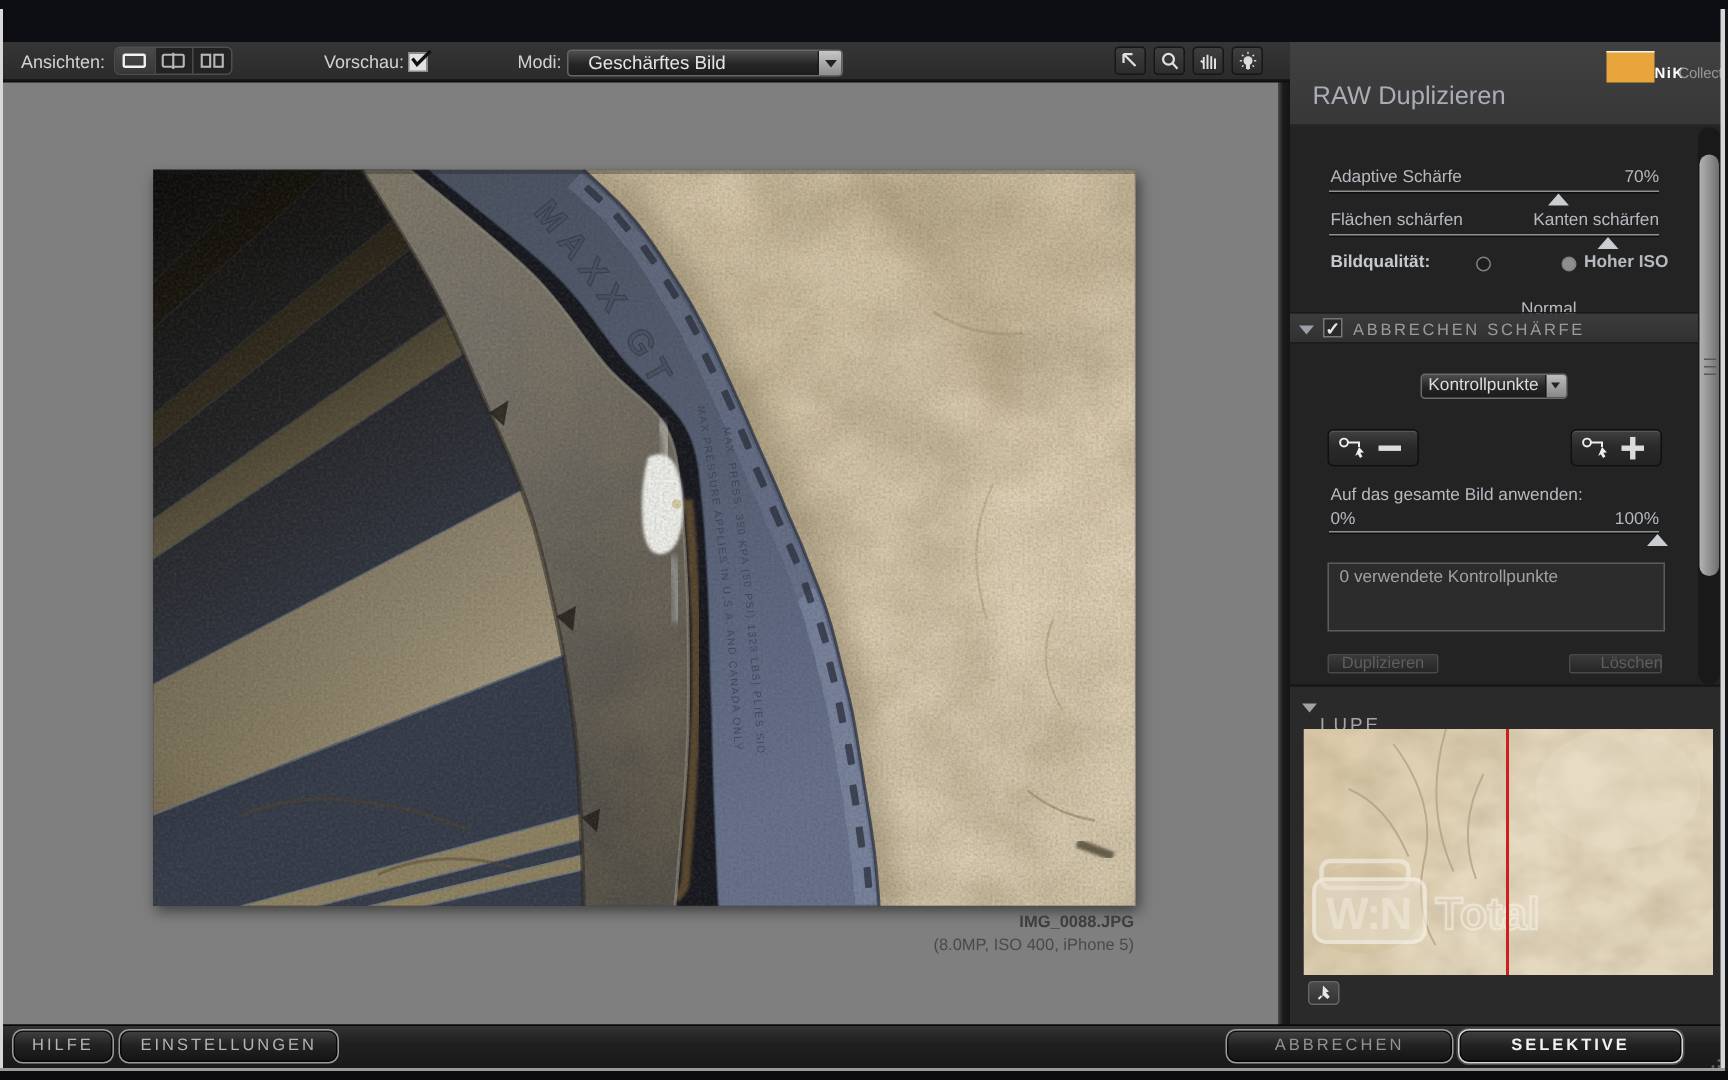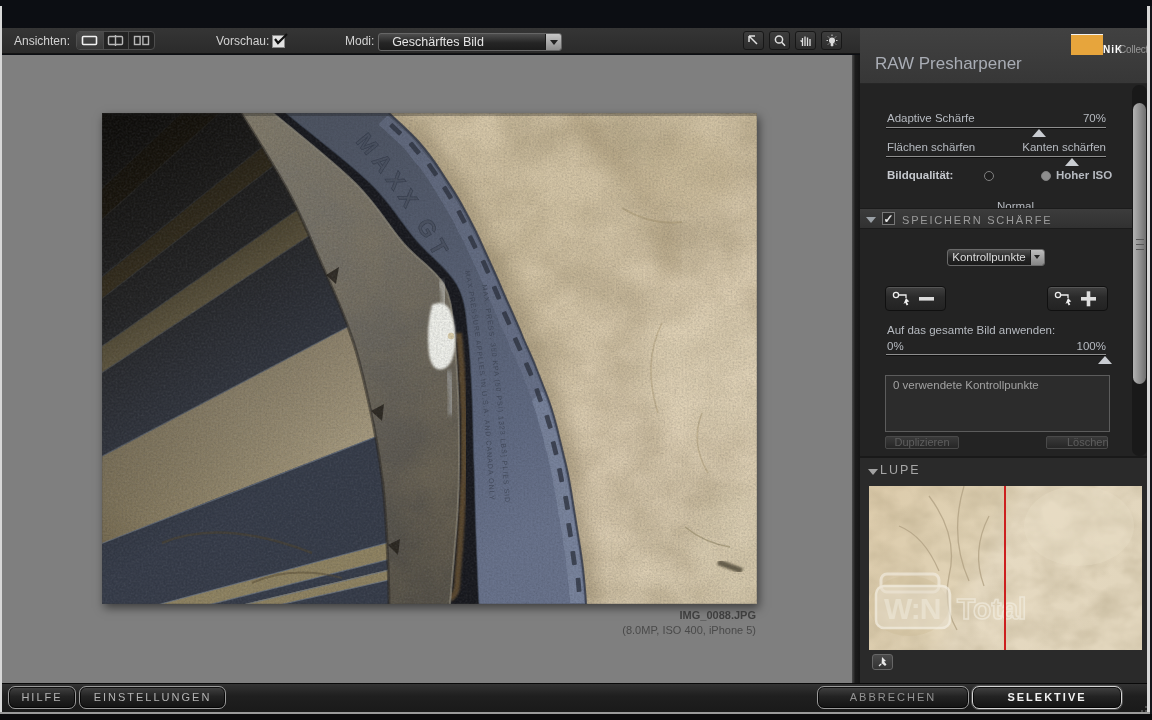--- a/index.html
+++ b/index.html
@@ -59,33 +59,33 @@
 #seccb{left:22px;top:3px;width:13px;height:13px;background:#2a2a2a;border:1px solid #777;color:#e8e8e8;
   font-size:12px;line-height:12px;text-align:center;font-weight:bold;}
 #sectxt{left:42px;top:5px;font-size:11px;color:#9b9b9b;letter-spacing:1.8px;}
 #kpdd{left:87px;top:221px;width:98px;height:17px;border:1px solid #6a6a6a;border-radius:3px;
   background:linear-gradient(#4e4e4e,#242424 55%,#1b1b1b);display:flex;}
 #kpdd .txt{flex:1;text-align:center;color:#dcdcdc;font-size:11.5px;line-height:15px;}
 #kpdd .arr{width:14px;background:linear-gradient(#bdbdbd,#868686);border-left:1px solid #181818;border-radius:0 2px 2px 0;position:relative;}
 #kpdd .arr:after{content:"";position:absolute;left:3px;top:5px;border:3.5px solid transparent;border-top:4.5px solid #222;}
 .cpbtn{top:258px;width:61px;height:25px;border:1px solid #101010;border-radius:4px;
   background:linear-gradient(#404040,#2a2a2a 45%,#232323);box-shadow:inset 0 1px 0 rgba(255,255,255,.12);}
-#listbox{left:25px;top:347px;width:225px;height:57px;background:#2c2c2c;border:1px solid #5c5c5c;}
+#listbox{left:25px;top:347px;width:225px;height:46px;background:#2c2c2c;border:1px solid #5c5c5c;}
 #listbox span{position:absolute;left:7px;top:3px;font-size:11.5px;color:#a2a2a2;}
 .dlbtn{top:408px;width:74px;height:13px;border:1px solid #494949;border-radius:2px;
   background:linear-gradient(#3a3a3a,#262626);color:#5e5e5e;font-size:11px;text-align:center;line-height:11px;}
 
 #sbtrack{left:272px;top:57px;width:15px;height:371px;background:#191919;border-radius:7px 7px 7px 7px;}
 #sbthumb{left:1px;top:18px;width:13px;height:281px;border-radius:7px;
   background:linear-gradient(90deg,#b2b2b2,#959595 45%,#6e6e6e);}
 .grip{left:3px;width:8px;height:1px;background:#585858;}
 
 #lupesec{left:0;top:428px;width:292px;height:227px;background:#2a2a2a;border-top:2px solid #191919;}
 #lupetri{left:8px;top:11px;width:0;height:0;border-left:5px solid transparent;border-right:5px solid transparent;border-top:6px solid #a2a2a2;}
-#lupetxt{left:20px;top:5px;font-size:12.5px;color:#a6a6a6;letter-spacing:2px;}
+#lupetxt{left:20px;top:18px;font-size:12.5px;color:#a6a6a6;letter-spacing:2px;}
 #lupeimg{left:9px;top:28px;width:273px;height:164px;}
 #pinbtn{left:12px;top:196px;width:21px;height:16px;background:linear-gradient(#4a4a4a,#333);
   border:1px solid #666;border-radius:3px;}
 
 #botbar{left:0;top:683px;width:1152px;height:31px;background:linear-gradient(#333,#1f1f1f 40%,#191919);
   border-top:1px solid #090909;}
 .bbtn{top:2px;height:23px;border:1px solid #9a9a9a;border-radius:7px;
   background:linear-gradient(#424242,#232323 45%,#131313);box-shadow:inset 0 0 0 1px rgba(0,0,0,.75);
   color:#b4b4b4;font-size:11px;letter-spacing:2px;text-align:center;line-height:21px;}
 #botedge{left:0;top:712px;width:1152px;height:2px;background:#9a9a9a;}
@@ -334,39 +334,39 @@
 </g>
 </svg></div>
     <span id="cap1" class="abs">IMG_0088.JPG</span>
     <span id="cap2" class="abs">(8.0MP, ISO 400, iPhone 5)</span>
   </div>
   <div id="vsep" class="abs"></div>
   <div id="panel" class="abs">
     <div id="phead" class="abs">
       <div id="niklogo" class="abs">NiK</div>
       <span id="nikcol" class="abs">Collection</span>
-      <span id="ptitle" class="abs">RAW Presharpener</span>
+      <span id="ptitle" class="abs">RAW Duplizieren</span>
     </div>
     <span class="abs plabel" style="left:27px;top:84px;">Adaptive Schärfe</span>
     <span class="abs plabel" style="right:46px;top:84px;">70%</span>
     <div class="abs sline" style="left:26px;top:99px;width:220px;"></div>
     <div class="abs tri" style="left:172px;top:101px;"></div>
     <span class="abs plabel" style="left:27px;top:113px;">Flächen schärfen</span>
     <span class="abs plabel" style="right:46px;top:113px;">Kanten schärfen</span>
     <div class="abs sline" style="left:26px;top:128px;width:220px;"></div>
     <div class="abs tri" style="left:205px;top:130px;"></div>
     <span class="abs pbold" style="left:27px;top:141px;">Bildqualität:</span>
     <div class="abs radio" style="left:124px;top:143px;"></div>
-    <span class="abs plabel" style="left:137px;top:141px;margin-top:31px;">Normal</span>
+    <span class="abs plabel" style="left:154px;top:141px;margin-top:31px;">Normal</span>
     <div class="abs radio" style="left:181px;top:143px;background:#8e8e8e;"></div>
     <span class="abs plabel" style="left:196px;top:141px;font-weight:bold;">Hoher ISO</span>
     <div id="secbar" class="abs">
       <div id="sectri" class="abs"></div>
       <div id="seccb" class="abs">✓</div>
-      <span id="sectxt" class="abs">SPEICHERN SCHÄRFE</span>
+      <span id="sectxt" class="abs">ABBRECHEN SCHÄRFE</span>
     </div>
     <div id="kpdd" class="abs">
         <div class="txt">Kontrollpunkte</div>
         <div class="arr"></div>
       </div>
     <div class="abs cpbtn" style="left:25px;"><svg width="59" height="23">
           <g stroke="#ededed" stroke-width="1.3" fill="none">
             <circle cx="10" cy="8" r="2.6"></circle>
             <path d="M12.5 8 H20 V11"></path>
             <path d="M20 11 l-2.5 6 l1.8-1.2 l1.4 2.6 l1.6-1 l-1.4-2.5 l2.4-.3 z" fill="#efefef" stroke="none"></path>

